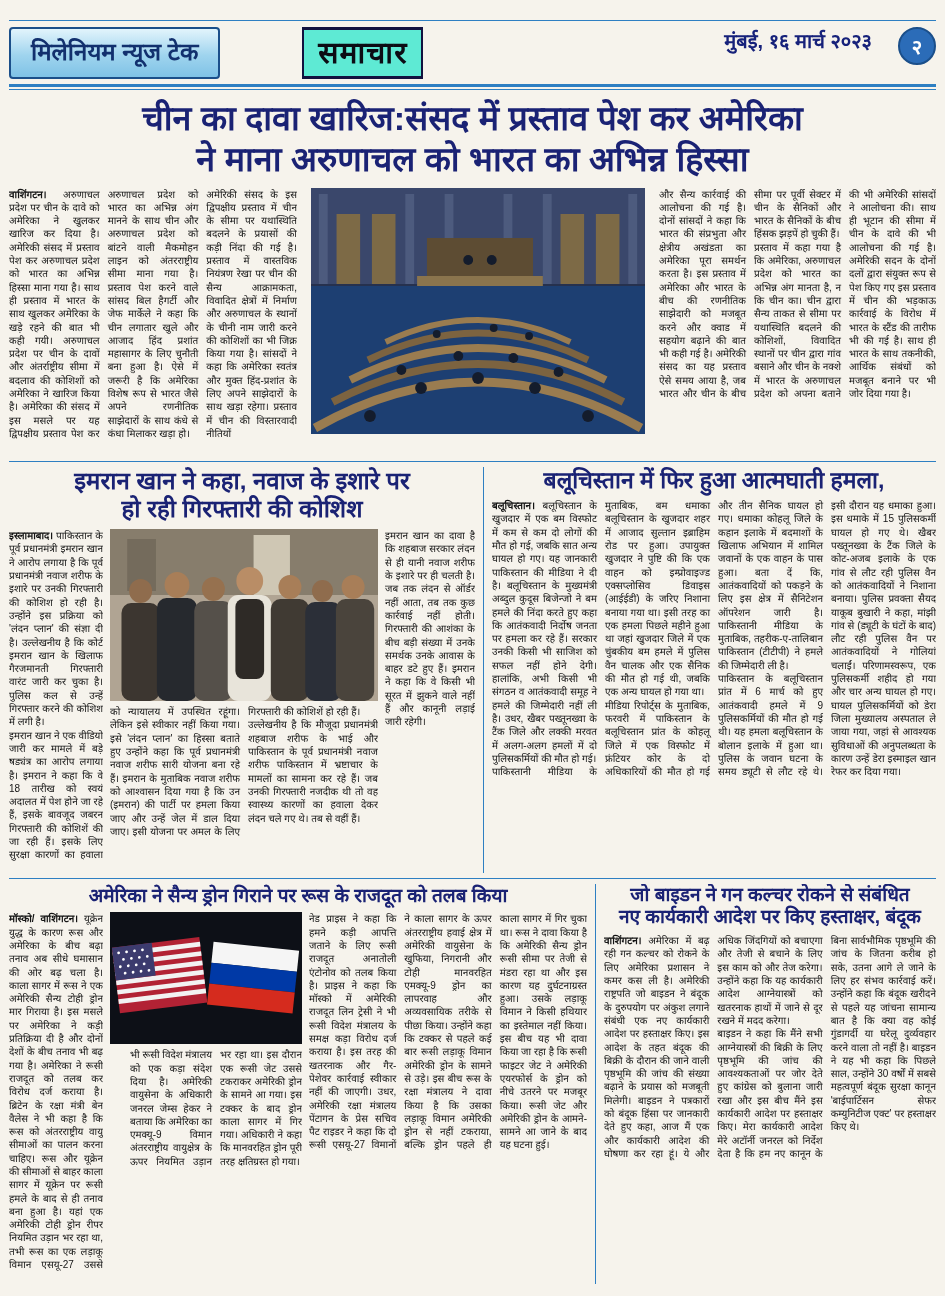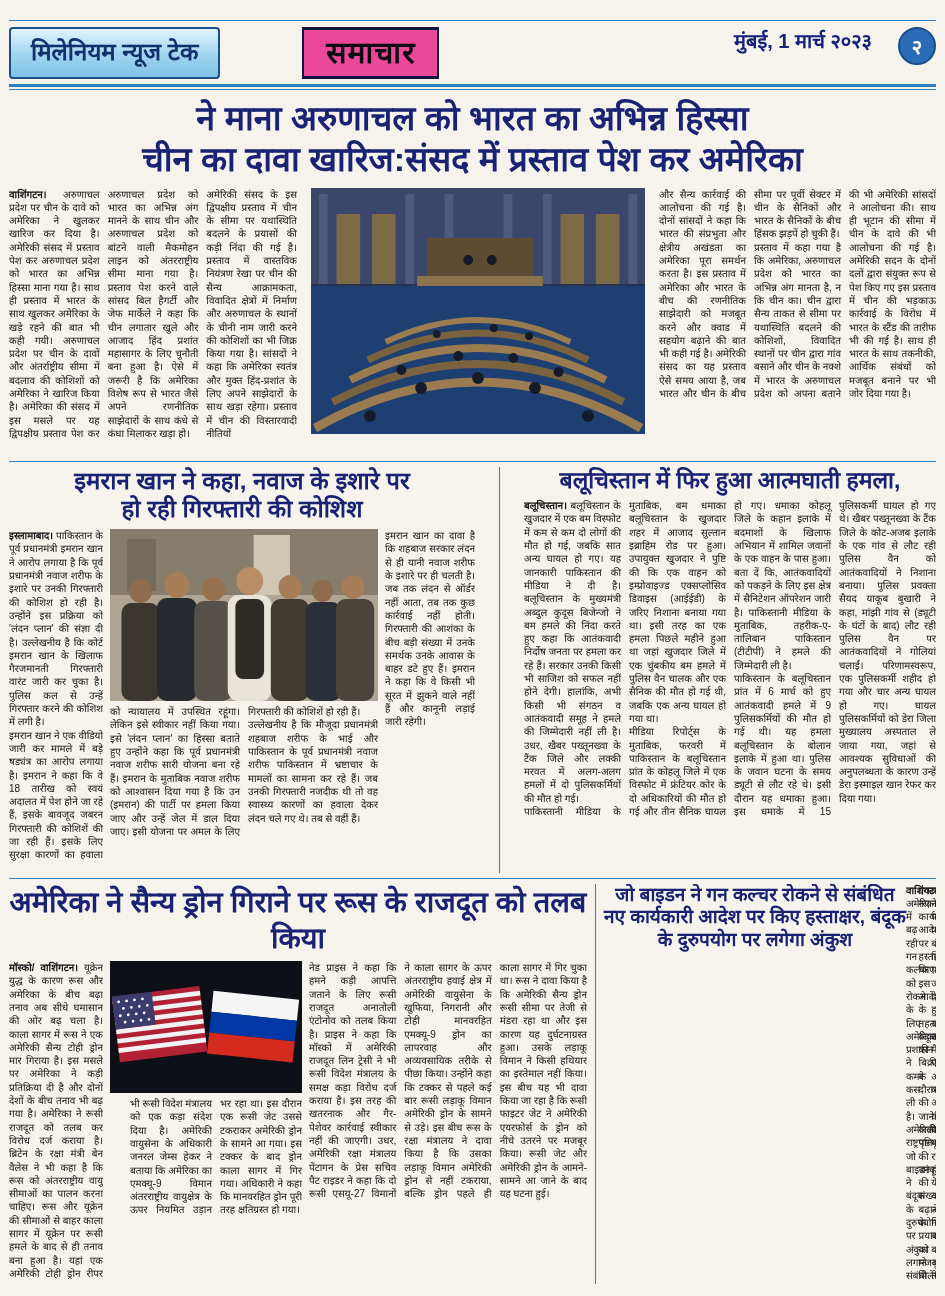--- a/index.html
+++ b/index.html
@@ -16,23 +16,23 @@
   .thin-rule { height:1px; background:#2e7fc2; margin-top:14px; }
   .masthead { display:flex; gap:12px; height:52px; margin-top:6px; }
   .brand {
     background:linear-gradient(180deg,#e2f4fc 0%,#9fd4ee 55%,#7fc2e6 100%);
     border:2px solid #1b4f8a; border-radius:4px;
     color:#12306e; font-weight:bold; font-size:24px;
     padding:5px 20px; white-space:nowrap;
   }
   .paper-title {
     border:3px solid #12123f; border-left-width:2px; border-right-width:2px;
-    background:#ec4899; color:#0c0c14;
+    background:#5eead4; color:#0c0c14;
     font-weight:bold; font-size:30px; letter-spacing:1px;
-    padding:1px 22px; white-space:nowrap; margin-left:70px;
+    padding:1px 14px; white-space:nowrap; margin-left:70px;
   }
   .m-date { margin-left:auto; color:#16217a; font-weight:bold; font-size:20px; white-space:nowrap; }
   .pagenum {
     flex:0 0 38px; width:38px; height:38px; border-radius:50%;
     background:#2b6cb8; border:2px solid #1b4f8a; color:#ffffff;
     font-size:20px; font-weight:bold;
     display:flex; align-items:center; justify-content:center; margin-left:14px;
   }
   .double-rule { margin:5px 0 3px; }
   .double-rule .r1 { display:block; height:3px; background:#2e7fc2; margin-bottom:2px; }
@@ -56,70 +56,70 @@
   .vrule { width:1px; background:#2e7fc2; align-self:stretch; }
 
   
   .lead-body { display:flex; gap:14px; height:268px; overflow:hidden; }
   .lead-left  { flex:0 0 288px; column-count:3; height:100%; }
   .lead-photo { flex:0 0 334px; height:246px; }
   .lead-right { flex:1; column-count:3; height:100%; }
   figure svg { display:block; width:100%; height:100%; }
 
   
-  .middle { display:flex; gap:24px; height:406px; overflow:hidden;justify-content:flex-end; }
+  .middle { display:flex; gap:8px; height:406px; overflow:hidden;justify-content:flex-end; }
   .imran { flex:0 0 466px; display:flex; flex-direction:column; }
   .imran h2 { font-size:24px; line-height:1.2; margin-bottom:5px; }
   .imran-body { display:flex; gap:7px; flex:1; overflow:hidden; }
   .imran-c1 { flex:0 0 94px; column-count:1; }
   .imran-mid { flex:1; display:flex; flex-direction:column; gap:4px; min-width:0; }
   .imran-photo { height:172px; }
   .imran-sub { column-count:2; flex:1; }
   .imran-c4 { flex:0 0 90px; column-count:1; }
   .baloch { flex:1; display:flex; flex-direction:column; min-width:0; }
   .baloch h2 { font-size:23px; line-height:1.2; margin-bottom:5px; }
   .baloch-body { flex:1; column-count:4; }
 
   
   .bottom { display:flex; gap:8px; height:400px; overflow:hidden; }
   .drone { flex:0 0 578px; display:flex; flex-direction:column; }
-  .drone h2 { font-size:29px; line-height:1.25; margin-bottom:5px; }
+  .drone h2 { font-size:19px; line-height:1.25; margin-bottom:5px; }
   .drone-body { display:flex; gap:7px; flex:1; overflow:hidden; }
   .drone-c1 { flex:0 0 94px; column-count:1; }
   .drone-mid { flex:0 0 192px; display:flex; flex-direction:column; gap:4px; min-width:0; }
   .flags-photo { height:132px; }
   .drone-sub { column-count:2; flex:1;margin-left:20px; }
   .drone-right { flex:1; column-count:3; }
-  .biden { flex:1; display:flex; flex-direction:row; min-width:0; }
+  .biden { flex:1; display:flex; flex-direction:column; min-width:0; }
   .biden h2 { font-size:19px; line-height:1.2; margin-bottom:5px; }
   .biden-body { flex:1; column-count:3; }
 </style>
 </head>
 <body>
 
 <div class="page">
 
   <div class="thin-rule"></div>
 
   <header class="masthead">
     <div class="brand">मिलेनियम न्यूज टेक</div>
     <div class="paper-title">समाचार</div>
-    <div class="m-date">मुंबई, 1 मार्च २०२३</div>
+    <div class="m-date">मुंबई, १६ मार्च २०२३</div>
     <div class="pagenum">२</div>
   </header>
 
   <div class="double-rule">
       <span class="r1"></span>
       <span class="r2"></span>
     </div>
 
   <section>
     <h1 class="main-head">
+      <span>चीन का दावा खारिज:संसद में प्रस्ताव पेश कर अमेरिका</span>
       <span>ने माना अरुणाचल को भारत का अभिन्न हिस्सा</span>
-      <span>चीन का दावा खारिज:संसद में प्रस्ताव पेश कर अमेरिका</span>
     </h1>
     <div class="lead-body">
       <div class="colblock lead-left">
         <strong class="dateline">वाशिंगटन।</strong>
         <span class="bodytext">अरुणाचल प्रदेश पर चीन के दावे को अमेरिका ने खुलकर खारिज कर दिया है। अमेरिकी संसद में प्रस्ताव पेश कर अरुणाचल प्रदेश को भारत का अभिन्न हिस्सा माना गया है। साथ ही प्रस्ताव में भारत के साथ खुलकर अमेरिका के खड़े रहने की बात भी कही गयी। अरुणाचल प्रदेश पर चीन के दावों और अंतर्राष्ट्रीय सीमा में बदलाव की कोशिशों को अमेरिका ने खारिज किया है। अमेरिका की संसद में इस मसले पर यह द्विपक्षीय प्रस्ताव पेश कर अरुणाचल प्रदेश को भारत का अभिन्न अंग मानने के साथ चीन और अरुणाचल प्रदेश को बांटने वाली मैकमोहन लाइन को अंतरराष्ट्रीय सीमा माना गया है। प्रस्ताव पेश करने वाले सांसद बिल हैगर्टी और जेफ मार्केले ने कहा कि चीन लगातार खुले और आजाद हिंद प्रशांत महासागर के लिए चुनौती बना हुआ है। ऐसे में जरूरी है कि अमेरिका विशेष रूप से भारत जैसे अपने रणनीतिक साझेदारों के साथ कंधे से कंधा मिलाकर खड़ा हो।
 अमेरिकी संसद के इस द्विपक्षीय प्रस्ताव में चीन के सीमा पर यथास्थिति बदलने के प्रयासों की कड़ी निंदा की गई है। प्रस्ताव में वास्तविक नियंत्रण रेखा पर चीन की सैन्य आक्रामकता, विवादित क्षेत्रों में निर्माण और अरुणाचल के स्थानों के चीनी नाम जारी करने की कोशिशों का भी जिक्र किया गया है। सांसदों ने कहा कि अमेरिका स्वतंत्र और मुक्त हिंद-प्रशांत के लिए अपने साझेदारों के साथ खड़ा रहेगा। प्रस्ताव में चीन की विस्तारवादी नीतियों</span>
       </div>
       <figure class="lead-photo">
         <svg viewBox="0 0 340 246" preserveAspectRatio="none" aria-hidden="true">
           <rect width="340" height="246" fill="#26314e"></rect>
@@ -306,21 +306,20 @@
         </div>
       </div>
     </article>
 
     <div class="vrule"></div>
 
     <article class="biden">
       <h2 class="sec-head">
         <span>जो बाइडन ने गन कल्चर रोकने से संबंधित</span>
         <span>नए कार्यकारी आदेश पर किए हस्ताक्षर, बंदूक</span>
-        <span>के दुरुपयोग पर लगेगा अंकुश</span>
       </h2>
       <div class="colblock biden-body">
         <strong class="dateline">वाशिंगटन।</strong>
         <span class="bodytext">अमेरिका में बढ़ रही गन कल्चर को रोकने के लिए अमेरिका प्रशासन ने कमर कस ली है। अमेरिकी राष्ट्रपति जो बाइडन ने बंदूक के दुरुपयोग पर अंकुश लगाने संबंधी एक नए कार्यकारी आदेश पर हस्ताक्षर किए। इस आदेश के तहत बंदूक की बिक्री के दौरान की जाने वाली पृष्ठभूमि की जांच की संख्या बढ़ाने के प्रयास को मजबूती मिलेगी। बाइडन ने पत्रकारों को बंदूक हिंसा पर जानकारी देते हुए कहा, आज मैं एक और कार्यकारी आदेश की घोषणा कर रहा हूं। ये और अधिक जिंदगियों को बचाएगा और तेजी से बचाने के लिए इस काम को और तेज करेगा। उन्होंने कहा कि यह कार्यकारी आदेश आग्नेयास्त्रों को खतरनाक हाथों में जाने से दूर रखने में मदद करेगा।
 बाइडन ने कहा कि मैंने सभी आग्नेयास्त्रों की बिक्री के लिए पृष्ठभूमि की जांच की आवश्यकताओं पर जोर देते हुए कांग्रेस को बुलाना जारी रखा और इस बीच मैंने इस कार्यकारी आदेश पर हस्ताक्षर किए। मेरा कार्यकारी आदेश मेरे अटॉर्नी जनरल को निर्देश देता है कि हम नए कानून के बिना सार्वभौमिक पृष्ठभूमि की जांच के जितना करीब हो सके, उतना आगे ले जाने के लिए हर संभव कार्रवाई करें। उन्होंने कहा कि बंदूक खरीदने से पहले यह जांचना सामान्य बात है कि क्या वह कोई गुंडागर्दी या घरेलू दुर्व्यवहार करने वाला तो नहीं है। बाइडन ने यह भी कहा कि पिछले साल, उन्होंने 30 वर्षों में सबसे महत्वपूर्ण बंदूक सुरक्षा कानून 'बाईपार्टिसन सेफर कम्युनिटीज एक्ट' पर हस्ताक्षर किए थे।</span>
       </div>
     </article>
 
   </section>
 

